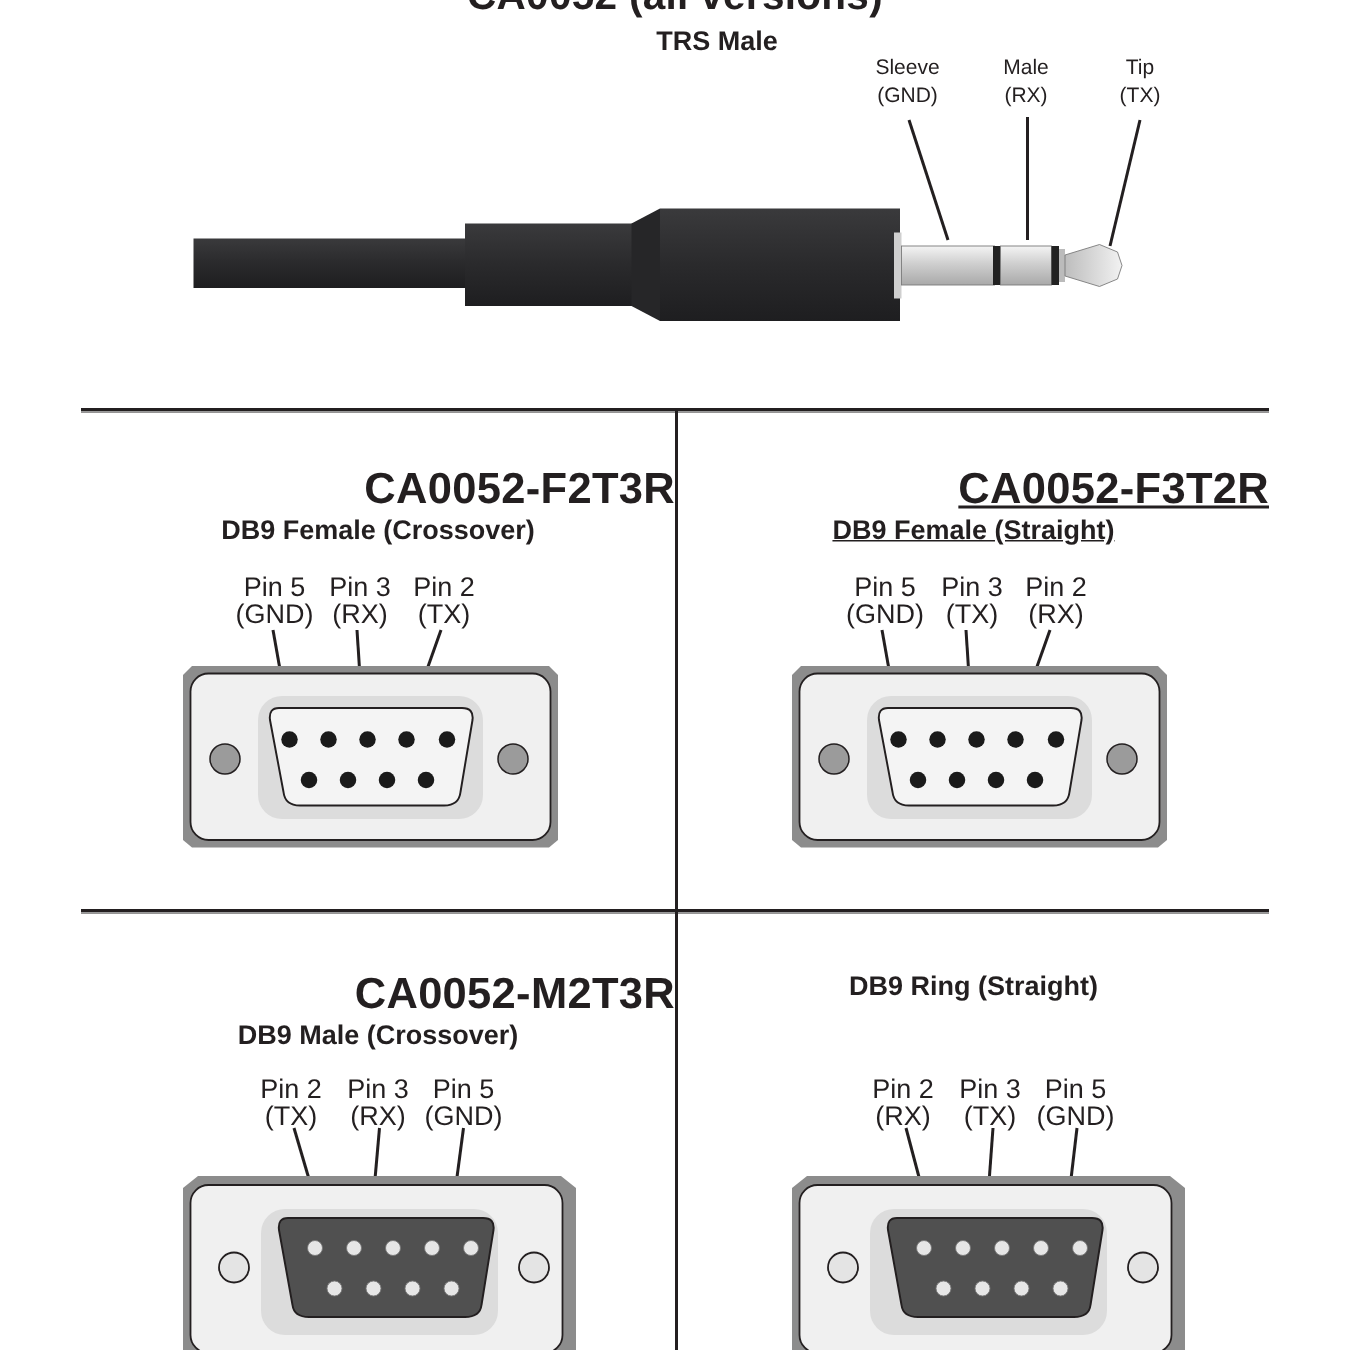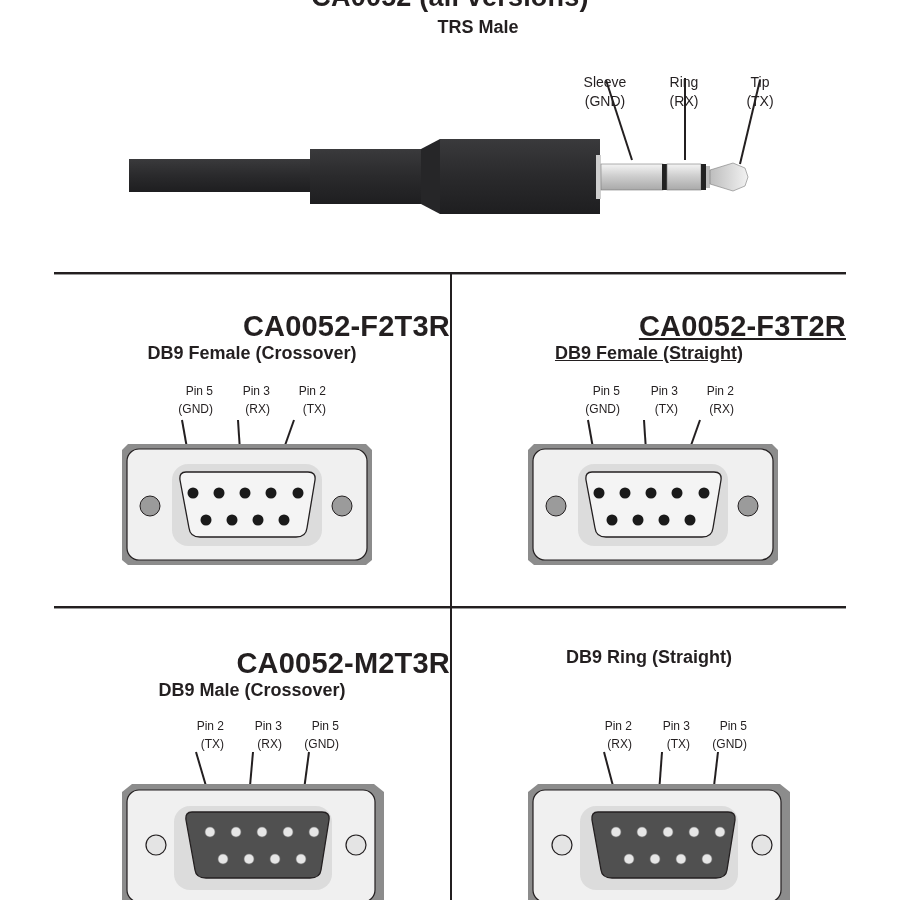--- a/index.html
+++ b/index.html
@@ -1,40 +1,40 @@
 <!DOCTYPE html>
 <html><head>
   <meta charset="utf-8">
   <style>
     html, body { margin: 0; padding: 0; background: #ffffff; }
     body { width: 900px; height: 900px; position: relative; overflow: hidden;
            font-family: "Liberation Sans", "DejaVu Sans", sans-serif; color: #231f20; }
     .abs { position: absolute; }
     .main-title { left: 0; width: 900px; top: -18px; text-align: center; font-weight: bold; font-size: 27px; letter-spacing: 0.2px; }
     .main-sub { left: 0; width: 900px; top: 17px; text-align: center; font-weight: bold; font-size: 18px; padding-left: 28px; }
-    .trs-label { text-align: center; font-size: 14px; line-height: 19px; color: #231f20; margin-top: 38px; }
+    .trs-label { text-align: center; font-size: 14px; line-height: 19px; color: #231f20; }
     .hline { height: 2px; background: #231f20; border-bottom: 1px solid #9a9a9a; }
     .vline { width: 2px; background: #231f20; }
     .sec-title { text-align: right; font-weight: bold; font-size: 29px; letter-spacing: 0.2px; }
     .sec-sub { text-align: center; font-weight: bold; font-size: 18px; }
-    .pin-label { text-align: right; font-size: 12px; line-height: 18px; width: 60px; }
+    .pin-label { text-align: center; font-size: 18px; line-height: 18px; width: 60px; }
     svg { position: absolute; overflow: visible; }
   </style>
 </head>
 <body>
 
 <div class="abs main-title">CA0052 (all versions)</div>
 <div class="abs main-sub">TRS Male</div>
 
 <div class="abs trs-label" style="left:574px; top:35px; width:62px;">
   <div>Sleeve</div>
   <div>(GND)</div>
 </div>
 <div class="abs trs-label" style="left:654px; top:35px; width:60px;">
-  <div>Ring</div>
+  <div>Male</div>
   <div>(RX)</div>
 </div>
 <div class="abs trs-label" style="left:730px; top:35px; width:60px;">
   <div>Tip</div>
   <div>(TX)</div>
 </div>
 
 <svg style="left:0; top:0;" width="900" height="260" viewBox="0 0 900 260">
   <defs>
     <linearGradient id="cableG" x1="0" y1="0" x2="0" y2="1">

